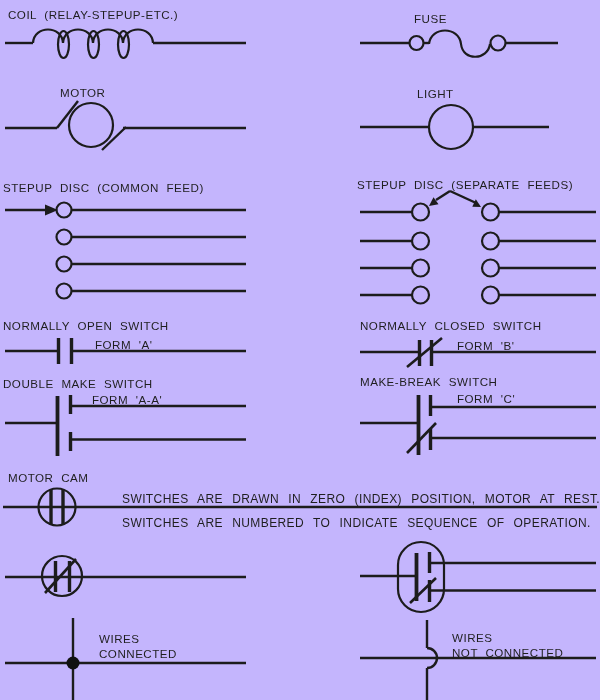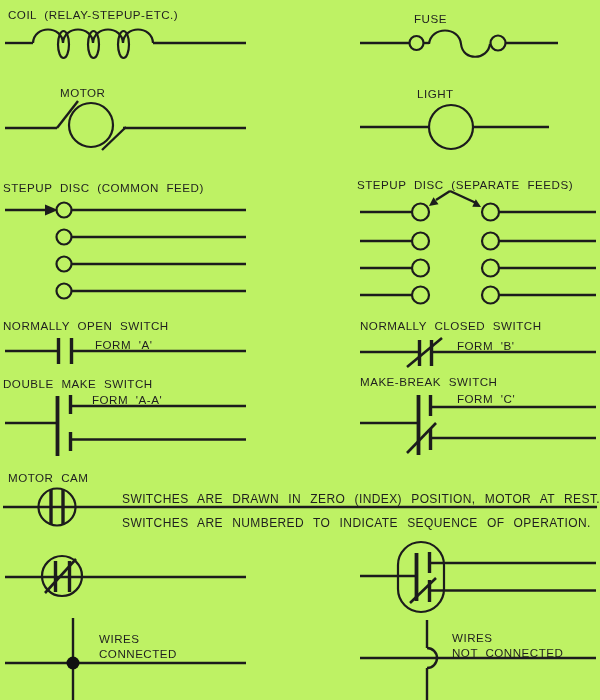--- a/index.html
+++ b/index.html
@@ -1,16 +1,16 @@
 <!DOCTYPE html>
 <html><head>
 <meta charset="utf-8">
 <style>
   html,body{margin:0;padding:0;background:#ffffff;}
-  .canvas{position:relative;width:600px;height:700px;background:#bef264;overflow:hidden;}
+  .canvas{position:relative;width:600px;height:700px;background:#c4b5fd;overflow:hidden;}
   svg{display:block;}
   svg path, svg circle, svg rect{stroke:#1c1c1c;fill:none;}
   .w{stroke-width:2.4;}          
   .cir{stroke-width:2.2;}        
   .bar{stroke-width:3.4;}        
   .tall{stroke-width:3.8;}       
   .sl{stroke-width:2.6;}         
   .arr{fill:#1c1c1c;stroke:none;}
   .dot{fill:#111;stroke:none;}
   text{fill:#1f1f1f;font-family:"Liberation Sans", sans-serif;}

